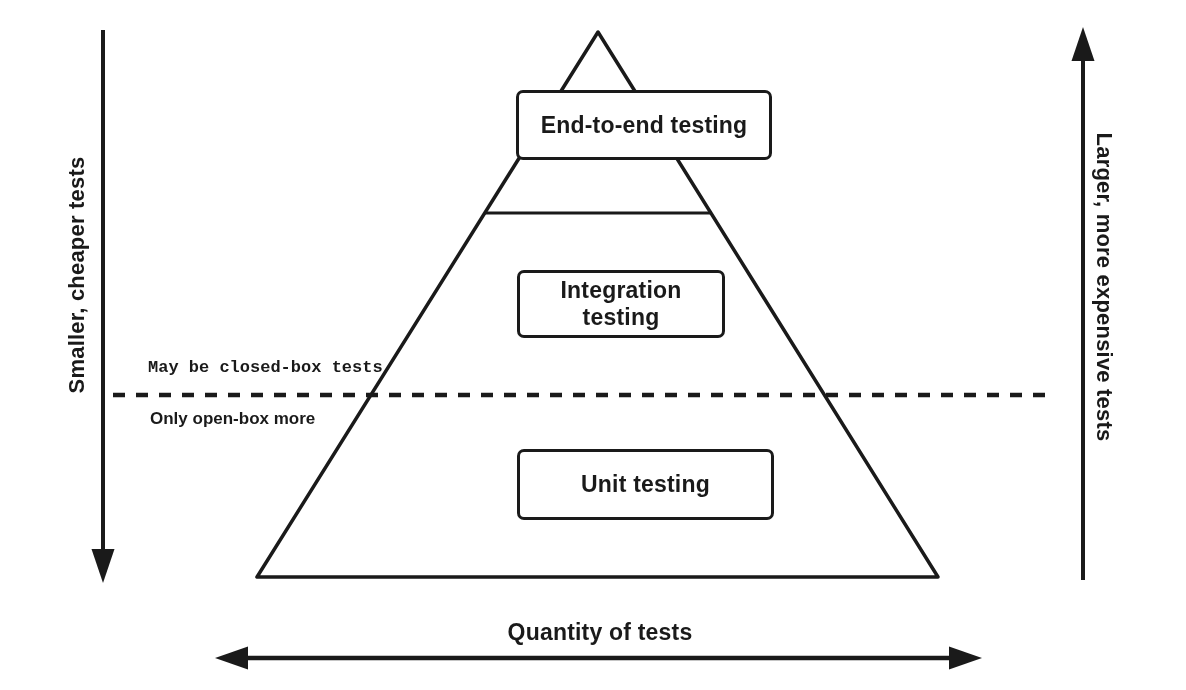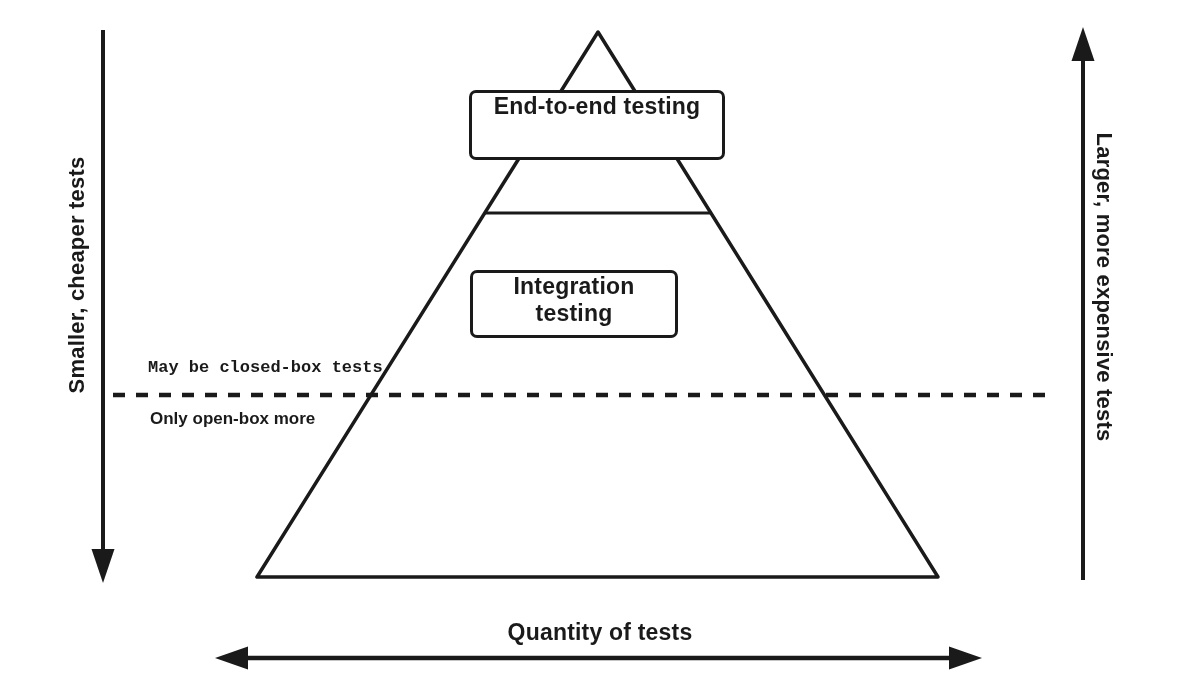--- a/index.html
+++ b/index.html
@@ -13,28 +13,30 @@
     font-family: "Liberation Sans", sans-serif;
     color: var(--stroke);
     overflow: hidden;
   }
   svg.shapes { position: absolute; left: 0; top: 0; width: 1186px; height: 690px; }
   .stroke { stroke: var(--stroke); }
 
   .level-box {
     position: absolute;
     display: flex;
+    align-items: center;
     justify-content: center;
     border: 3px solid var(--stroke);
     border-radius: 7px;
     background: #fff;
     font-weight: bold;
     font-size: 23px;
     letter-spacing: 0.2px;
     text-align: center;
+    margin-left: 47px;
   }
   .box-e2e  { left: 469px; top: 90px;  width: 256px; height: 70px; }
   .box-int  { left: 470px; top: 270px; width: 208px; height: 68px; }
   .box-unit { left: 470px; top: 449px; width: 257px; height: 71px; }
 
   .small-label {
     position: absolute;
     font-weight: bold;
     font-size: 17px;
     white-space: nowrap;
@@ -92,20 +94,23 @@
       <polygon points="982,658 949,646.5 949,669.5" fill="#1a1a1a"></polygon>
     </g>
   </svg>
 
   <div class="level-box box-e2e">
     <span>End-to-end testing</span>
   </div>
   <div class="level-box box-int">
     <span>Integration testing</span>
   </div>
+  <div class="level-box box-unit">
+    <span>Unit testing</span>
+  </div>
 
   <div class="small-label label-above">May be closed-box tests</div>
   <div class="small-label label-below">Only open-box more</div>
 
   <div class="axis-label axis-left">Smaller, cheaper tests</div>
   <div class="axis-label axis-right">Larger, more expensive tests</div>
 
   <div class="quantity-label">Quantity of tests</div>
 
 </div>

